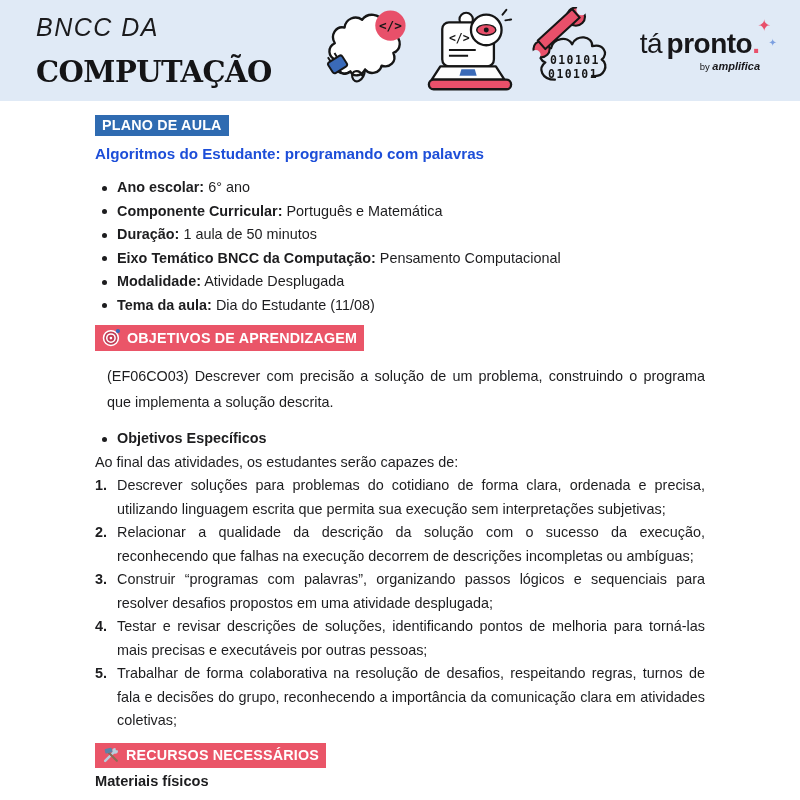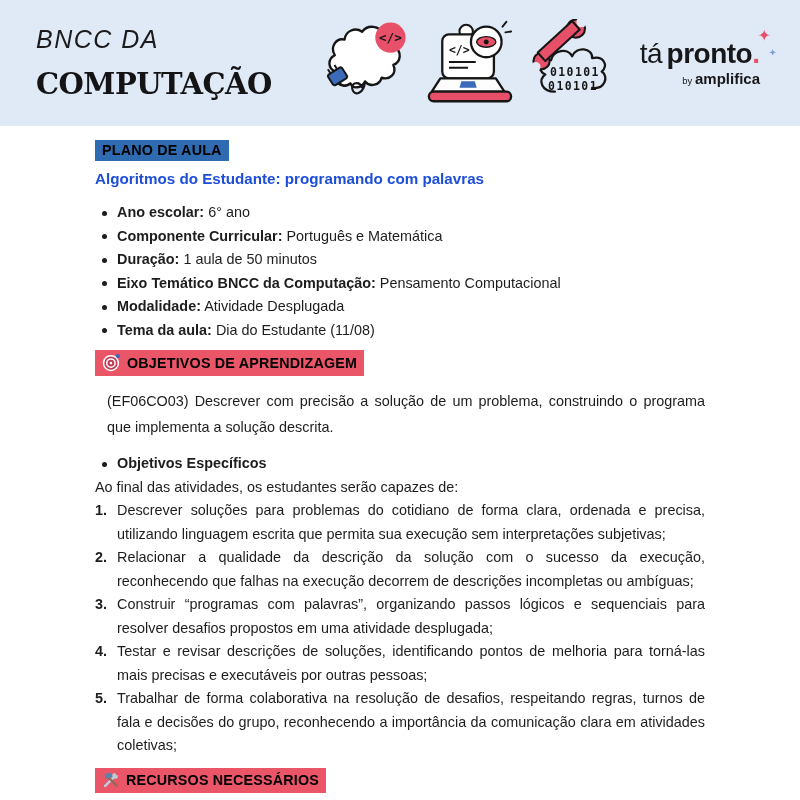--- a/index.html
+++ b/index.html
@@ -1,45 +1,45 @@
 <!DOCTYPE html>
 <html lang="pt-BR" style="--header-bg: #e0eaf6; --accent-blue: #2f6bb1; --accent-red: #ea5568; --icon-red: #e8506a; --icon-blue: #3a6ab8; --text: #1d1d1f;"><head>
 <meta charset="utf-8">
 <style>
   * { margin:0; padding:0; box-sizing:border-box; }
   html,body { width:800px; height:800px; overflow:hidden; background:#fff;
               font-family:"Liberation Sans", sans-serif; }
   .page { width:800px; height:800px; overflow:hidden; background:#fff; position:relative; }
 
   
-  .topbar { height:126px; background:var(--header-bg,#e0eaf6); display:flex;
+  .topbar { height:101px; background:var(--header-bg,#e0eaf6); display:flex;
             align-items:center; justify-content:space-between; padding:0 26px 0 36px; }
   .brand { line-height:1; }
   .brand-top { font-size:25px; font-style:italic; font-weight:400; letter-spacing:1.5px;
                color:#1b1b1d; }
   .brand-bottom { font-family:"DejaVu Serif", serif; font-weight:700; font-size:29px;
                   letter-spacing:-0.5px; color:#141416; margin-top:18px; }
   .hicons { display:flex; align-items:center; gap:18px; margin-left:30px; }
   .hicon { display:block; }
 
   .tapronto { position:relative; text-align:right; padding-right:14px; }
   .tp-row { position:relative; display:inline-block; line-height:1; }
   .tp-ta { font-size:28px; font-weight:400; color:#17171a; letter-spacing:-0.5px; }
   .tp-pronto { font-size:28px; font-weight:800; color:#17171a; letter-spacing:-0.5px; }
   .tp-dot { font-size:28px; font-weight:800; color:var(--icon-red,#e8506a); }
   .spark-red { position:absolute; right:-11px; top:-12px; color:var(--icon-red,#e8506a);
                font-size:16px; }
   .spark-blue { position:absolute; right:-17px; top:8px; color:#7b9fe0; font-size:10px; }
   .tp-byline { font-size:9.5px; color:#17171a; margin-top:2px; }
-  .tp-byline b { font-size:15px; }
+  .tp-byline b { font-size:11px;font-style:italic; }
 
   
   .content { padding:14px 95px 0 95px; color:var(--text,#1d1d1f); font-size:14.4px; }
   .tagline { line-height:1; }
-  .tag { display:inline-flex; align-items:center; gap:6px; color:#000000; font-weight:700;
+  .tag { display:inline-flex; align-items:center; gap:6px; color:#ffffff; font-weight:700;
          font-size:14.3px; padding:3px 7px 4px 7px; letter-spacing:0.2px; }
   .tag-blue { background:var(--accent-blue,#2f6bb1); }
   .tag-red  { background:var(--accent-red,#ea5568); }
   .title { font-size:15.2px; font-weight:700; margin:9px 0 14px 0; color:#1d4ed8; }
 
   ul.details { list-style:none; margin:0 0 8px 0; }
   ul.details li { position:relative; padding-left:22px; line-height:23.5px; }
   ul.details li::before, .subhead::before {
      content:''; position:absolute; left:7px; top:9.5px; width:5px; height:5px;
      border-radius:50%; background:#1d1d1f; }

